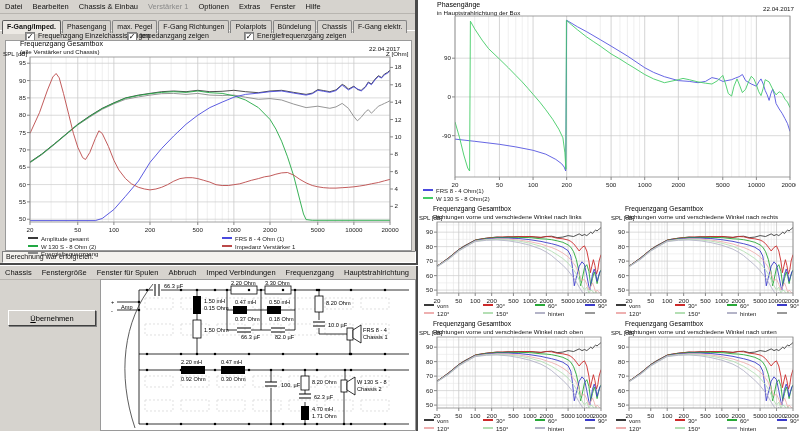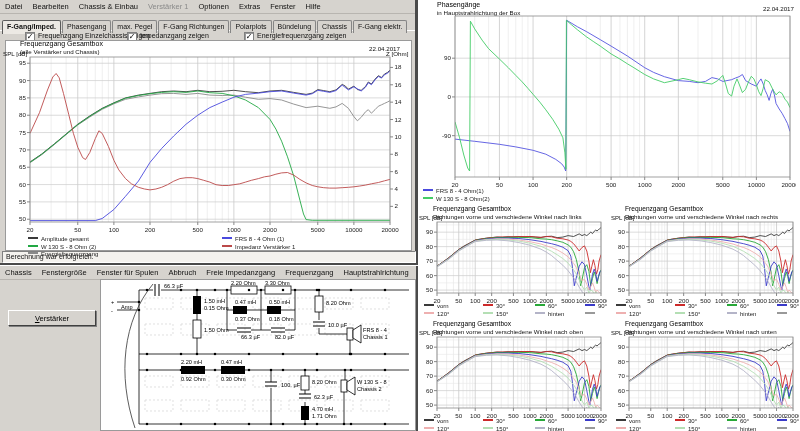--- a/index.html
+++ b/index.html
@@ -651,23 +651,23 @@
       <span class="lg-item"><i style="background: rgb(40, 168, 56);"></i>60°</span>
       <span class="lg-item"><i style="background: rgb(58, 58, 200);"></i>90°</span>
       <span class="lg-item"><i style="background: rgb(238, 176, 176);"></i>120°</span>
       <span class="lg-item"><i style="background: rgb(180, 223, 180);"></i>150°</span>
       <span class="lg-item"><i style="background: rgb(180, 180, 200);"></i>hinten</span>
       <span class="lg-item"><i style="background: rgb(153, 153, 153);"></i></span>
     </div>
 
   <div id="circuit-window" class="win">
     <div class="menubar">
-      <span class="menu-item">Chassis</span><span class="menu-item">Fenstergröße</span><span class="menu-item">Fenster für Spulen</span><span class="menu-item">Abbruch</span><span class="menu-item">Freie Impedanzgang</span><span class="menu-item">Frequenzgang</span><span class="menu-item">Hauptstrahlrichtung</span>
-    </div>
-    <button class="cw-btn" style="top:44px">Verstärker</button>
+      <span class="menu-item">Chassis</span><span class="menu-item">Fenstergröße</span><span class="menu-item">Fenster für Spulen</span><span class="menu-item">Abbruch</span><span class="menu-item">Imped Verbindungen</span><span class="menu-item">Frequenzgang</span><span class="menu-item">Hauptstrahlrichtung</span>
+    </div>
+    <button class="cw-btn" style="top:44px">Übernehmen</button>
 
     <div id="circuit-canvas">
       <svg width="314" height="150" viewBox="0 0 314 150">
         <g id="slot-grid">
             <rect x="44" y="18" width="28" height="11" fill="none" stroke="#d2d2d2" stroke-width="0.7" stroke-dasharray="2,2"></rect>
             <rect x="80" y="18" width="28" height="11" fill="none" stroke="#d2d2d2" stroke-width="0.7" stroke-dasharray="2,2"></rect>
             <rect x="116" y="18" width="28" height="11" fill="none" stroke="#d2d2d2" stroke-width="0.7" stroke-dasharray="2,2"></rect>
             <rect x="152" y="18" width="28" height="11" fill="none" stroke="#d2d2d2" stroke-width="0.7" stroke-dasharray="2,2"></rect>
             <rect x="188" y="18" width="28" height="11" fill="none" stroke="#d2d2d2" stroke-width="0.7" stroke-dasharray="2,2"></rect>
             <rect x="224" y="18" width="28" height="11" fill="none" stroke="#d2d2d2" stroke-width="0.7" stroke-dasharray="2,2"></rect>

